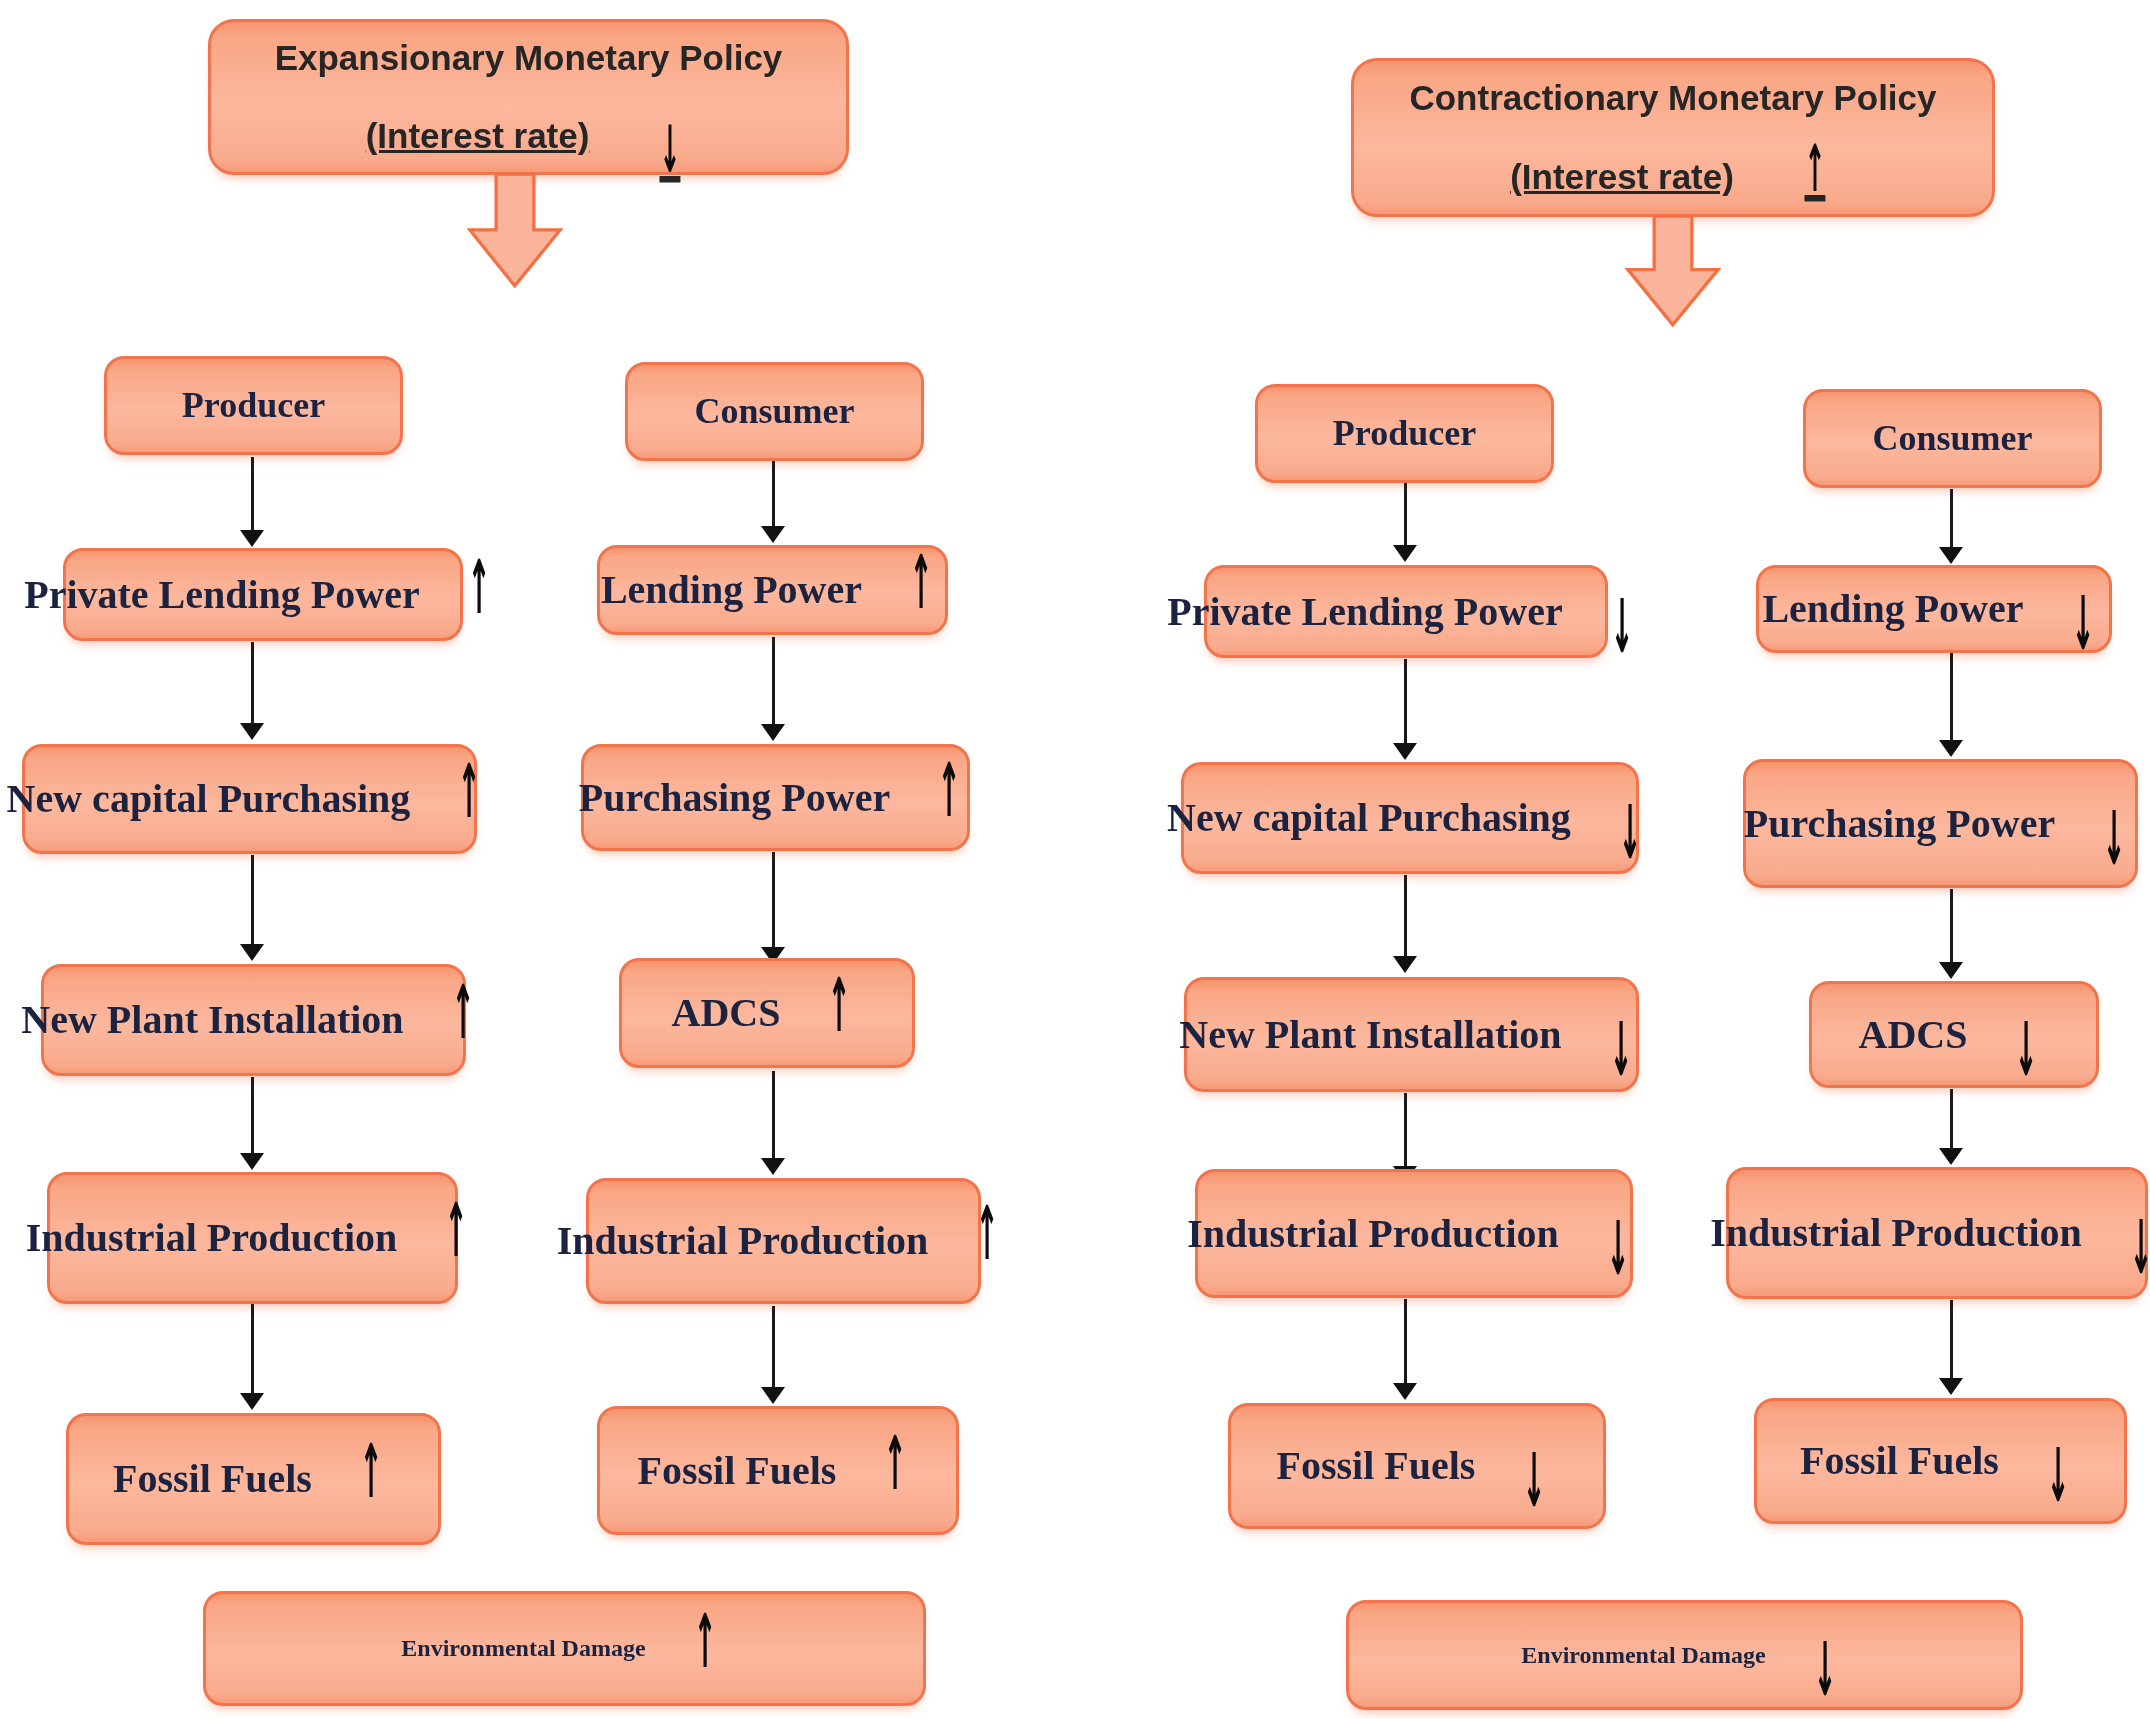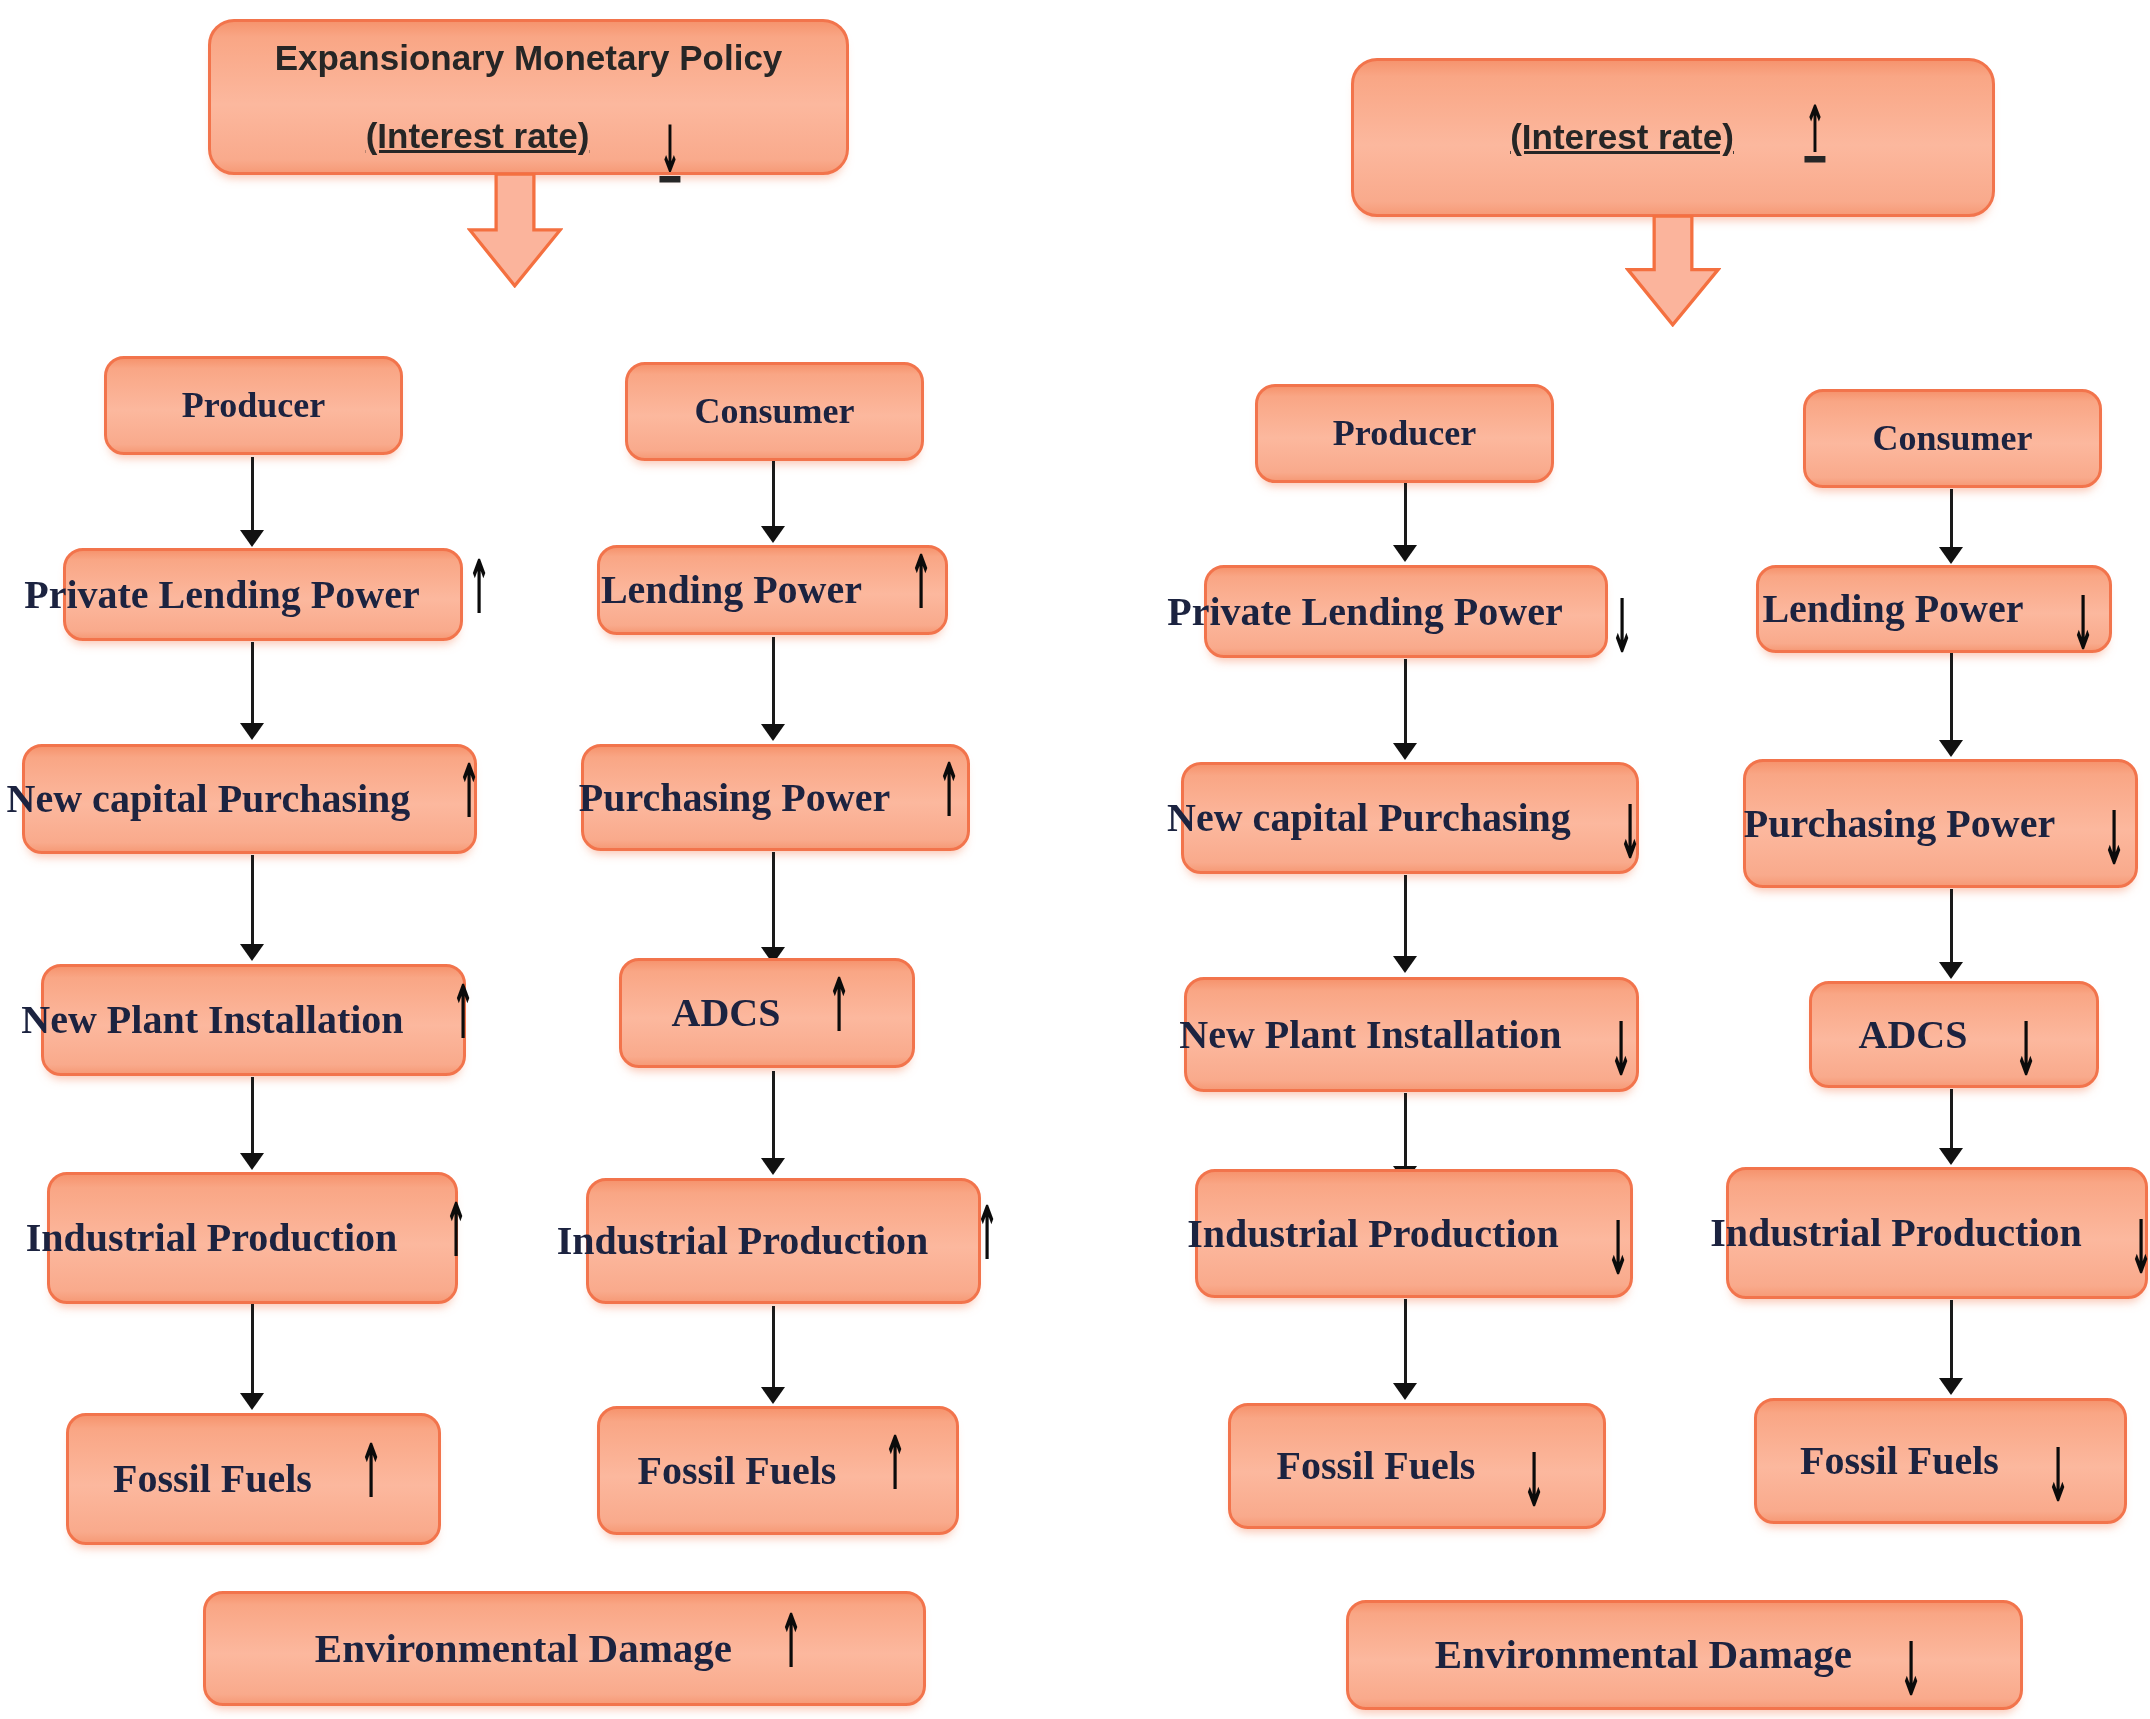--- a/index.html
+++ b/index.html
@@ -34,21 +34,21 @@
   }
   .title-sub{display:flex;align-items:center;justify-content:center;text-decoration:underline;}
   .lbl{
     font-weight:bold;
     color:#1c2340;
     line-height:1.1;
     white-space:nowrap;
   }
   .step .lbl{font-size:40px;}
   .hdr .lbl{font-size:36px;}
-  .env .lbl{font-size:41px;}
+  .env .lbl{font-size:24px;}
   .trend{
     display:inline-block;
     font-family:"DejaVu Sans", sans-serif;
     font-weight:bold;
     color:#0b0b0b;
     font-size:55px;
     line-height:0;
     margin-left:12px;
     position:relative;
     transform:scaleX(.5) scaleY(1.35);
@@ -172,20 +172,21 @@
     <span class="lbl">Fossil Fuels</span>
     <span class="trend t-up">↑</span>
   </div>
 
   <div class="box env" style="left:203px;top:1591px;width:723px;height:115px;">
     <span class="lbl">Environmental Damage</span>
     <span class="trend t-up">↑</span>
   </div>
 
   <div class="box title-box" style="left:1351px;top:58px;width:644px;height:159px;">
+    <div>Contractionary Monetary Policy</div>
     <div class="title-sub">
       <span>(Interest rate)</span>
       <span class="trend title-trend t-up">↑</span>
     </div>
   </div>
 
   <svg class="block-arrow" style="left:1625px;top:215px;" width="96" height="112" viewBox="0 0 175 205">
     <polygon points="53,2 122,2 122,100 170,100 87,201 5,100 53,100" fill="#fbb49c" stroke="#f47040" stroke-width="6"></polygon>
   </svg>
 

